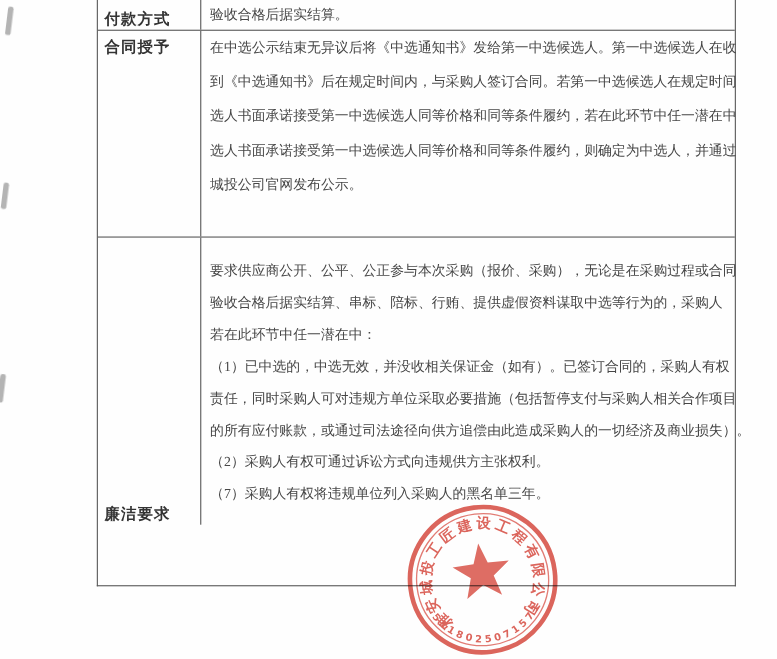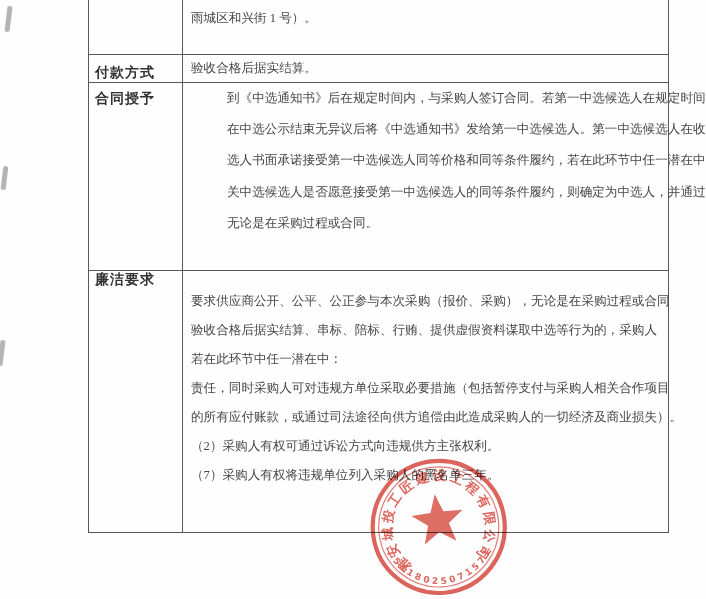--- a/index.html
+++ b/index.html
@@ -28,29 +28,29 @@
     font-weight:bold;font-size:14px;letter-spacing:1px;color:#333;
     display:flex;flex-direction:column;
   }
   .cell-content{
     flex:1;box-sizing:border-box;
     padding-left:8px;padding-right:3px;
     font-size:12.6px;color:#464646;
   }
   .row-1{height:54px;}
   .row-2{height:27px;}
-  .row-3{height:187px;gap:36px;}
+  .row-3{height:187px;}
   .row-4{height:261px;}
   .row-1 .cell-content{padding-top:6px;line-height:24px;}
   .row-2 .cell-label,.row-2 .cell-content{justify-content:center;line-height:27px;}
   .row-2 .cell-label{display:flex;flex-direction:row;justify-content:flex-start;align-items:flex-end;line-height:normal;}
   .row-3 .cell-content{line-height:31.2px;}
   .row-3 .cell-label{line-height:31.2px;}
   .row-4 .cell-content{line-height:29px;margin-top:16px;}
-  .row-4 .cell-label{justify-content:flex-start;}
+  .row-4 .cell-label{justify-content:flex-end;}
   .line{white-space:nowrap;}
   
   .seal{
     position:absolute;left:350px;top:443px;width:176px;height:156px;
     mix-blend-mode:multiply;opacity:.9;
     transform:rotate(-7deg);
   }
   
   .artifact{
     position:absolute;background:#8d8d8d;width:5px;height:26px;
@@ -62,57 +62,52 @@
 </style>
 </head>
 <body>
 
 <div class="artifact a1"></div>
 <div class="artifact a2"></div>
 <div class="artifact a3"></div>
 
 <div class="doc-table">
 
-  <div class="t-row row-1">
-    <div class="cell-label"></div>
-    <div class="cell-content">
-      <div class="line">雨城区和兴街 1 号）。</div>
-    </div>
-  </div>
 
   <div class="t-row row-2">
     <div class="cell-label">
       <span>付款方式</span>
     </div>
     <div class="cell-content">
       <div class="line">验收合格后据实结算。</div>
     </div>
   </div>
 
   <div class="t-row row-3">
     <div class="cell-label">
       <span>合同授予</span>
     </div>
     <div class="cell-content">
+      <div class="line">在中选公示结束无异议后将《中选通知书》发给第一中选候选人。第一中选候选人在收</div>
       <div class="line">到《中选通知书》后在规定时间内，与采购人签订合同。若第一中选候选人在规定时间</div>
-      <div class="line">在中选公示结束无异议后将《中选通知书》发给第一中选候选人。第一中选候选人在收</div>
       <div class="line">选人书面承诺接受第一中选候选人同等价格和同等条件履约，若在此环节中任一潜在中</div>
-      <div class="line">关中选候选人是否愿意接受第一中选候选人的同等条件履约，则确定为中选人，并通过</div>
-      <div class="line">无论是在采购过程或合同。</div>
+      <div class="line">选人书面承诺接受第一中选候选人同等价格和同等条件履约，则确定为中选人，并通过</div>
+      <div class="line">城投公司官网发布公示。</div>
     </div>
   </div>
 
   <div class="t-row row-4">
     <div class="cell-label">
       <span>廉洁要求</span>
     </div>
     <div class="cell-content">
       <div class="line">要求供应商公开、公平、公正参与本次采购（报价、采购），无论是在采购过程或合同</div>
       <div class="line">验收合格后据实结算、串标、陪标、行贿、提供虚假资料谋取中选等行为的，采购人</div>
       <div class="line">若在此环节中任一潜在中：</div>
+      <div class="line">（1）已中选的，中选无效，并没收相关保证金（如有）。已签订合同的，采购人有权</div>
       <div class="line">责任，同时采购人可对违规方单位采取必要措施（包括暂停支付与采购人相关合作项目</div>
       <div class="line">的所有应付账款，或通过司法途径向供方追偿由此造成采购人的一切经济及商业损失）。</div>
       <div class="line">（2）采购人有权可通过诉讼方式向违规供方主张权利。</div>
       <div class="line">（7）采购人有权将违规单位列入采购人的黑名单三年。</div>
     </div>
   </div>
 
 </div>
 
 <svg class="seal" viewBox="0 0 176 156">

